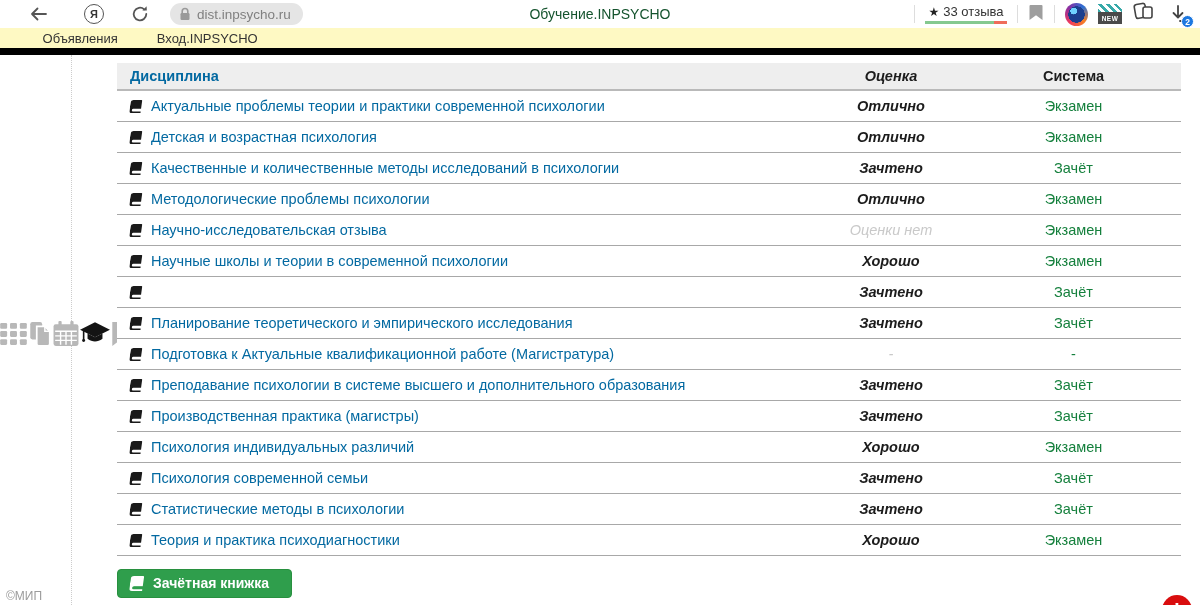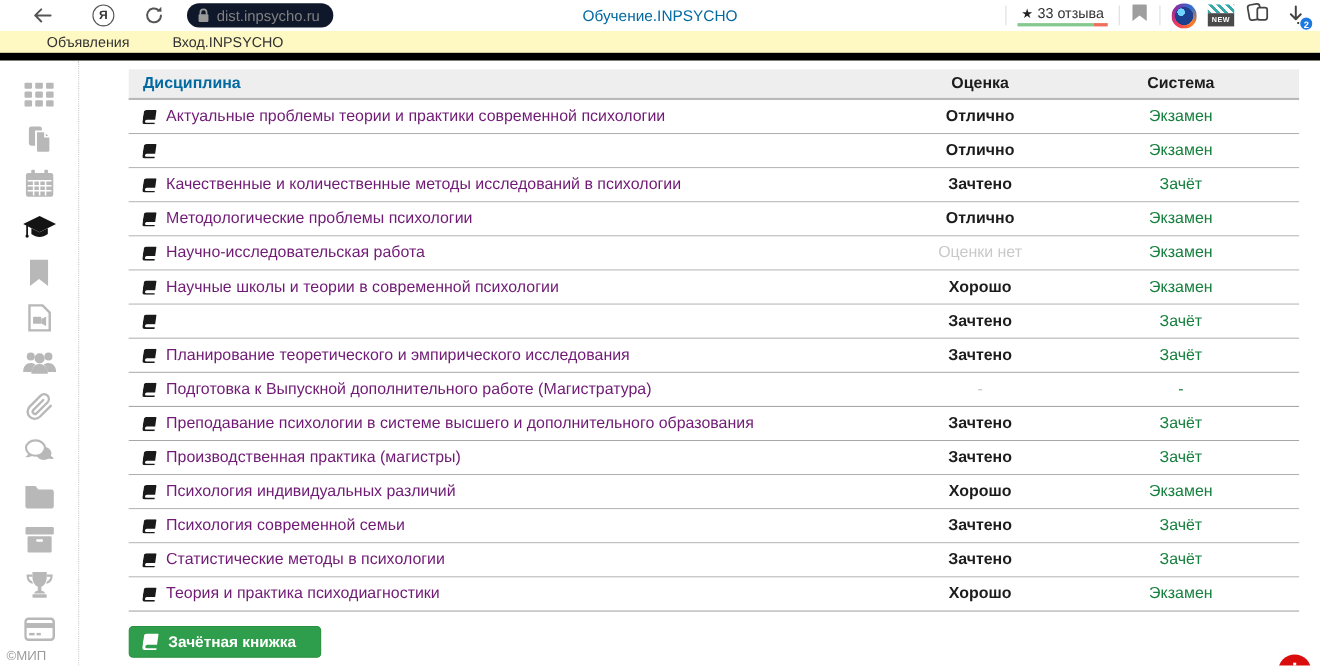--- a/index.html
+++ b/index.html
@@ -7,24 +7,24 @@
     font-family:"Liberation Sans", sans-serif; }
 
   
   .topbar { height:28px; display:flex; align-items:center; background:#fff; position:relative; padding:0 10px; }
   .nav-ic { display:flex; align-items:center; justify-content:center; width:28px; height:24px; cursor:pointer; }
   .back { margin-left:14px; }
   .ya { margin-left:28px; }
   .reload { margin-left:18px; }
   .ya-circle { width:20px; height:20px; border:1.6px solid #555; border-radius:50%;
     display:flex; align-items:center; justify-content:center; font-size:11px; font-weight:bold; color:#333; }
-  .addr-pill { margin-left:16px; height:22px; background:#0f172a; border-radius:11px;
+  .addr-pill { margin-left:16px; height:22px; background:#e5e5e5; border-radius:11px;
     display:flex; align-items:center; padding:0 12px 0 9px; gap:6px; }
   .addr-text { font-size:13.5px; color:#808080; }
-  .page-title { position:absolute; left:0; right:0; text-align:center; font-size:14px; color:#0369a1; pointer-events:none; }
+  .page-title { position:absolute; left:0; right:0; text-align:center; font-size:14px; color:#14532d; pointer-events:none; }
   .tb-right { margin-left:auto; display:flex; align-items:center; gap:10px; }
   .vsep { width:1px; height:18px; background:#ddd; }
   .rating { display:flex; flex-direction:column; align-items:center; cursor:pointer; }
   .rating-line { display:flex; align-items:center; gap:4px; font-size:13px; color:#333; }
   .rating-star { font-size:12px; color:#222; }
   .rating-bar { width:82px; height:3px; margin-top:2px; display:flex; }
   .rating-bar .g { flex:1; background:#85c98f; }
   .rating-bar .r { width:13px; background:#ef6d5a; }
   .flag-ic, .ext-circle, .new-badge, .collections, .dl-wrap { cursor:pointer; }
   .ext-circle { width:23px; height:23px; border-radius:50%;
@@ -45,39 +45,39 @@
   .bmbar { height:27px; display:flex; align-items:flex-end; gap:6px; padding:0 8px; background:#fef9c3;
     border-bottom:7px solid #000000; }
   .bm-item { display:flex; align-items:center; gap:7px; padding:2px 6px; cursor:pointer; border-radius:3px; }
   .lms-logo { color:#e03131; font-weight:bold; font-size:9.5px; letter-spacing:.5px; }
   .mip-logo { width:14px; height:14px; background:#d43a3a; border-radius:2px;
     display:flex; align-items:center; justify-content:center; }
   .bm-label { font-size:13px; color:#333;margin-top:48px; }
 
   
   .main { display:flex; height:550px; }
-  .sidebar { width:72px; border-right:1px dotted #ccc; display:flex; flex-direction:column;
+  .sidebar { width:72px; border-right:1px dotted #ccc; display:flex; flex-direction:row;
     align-items:center; padding-top:14px; position:relative; }
   .sb-item { width:44px; height:34px; display:flex; align-items:center; justify-content:center;
     margin-bottom:6.5px; cursor:pointer; }
   .sb-item svg { display:block; }
   .sb-footer { position:absolute; left:6px; bottom:2px; font-size:12px; color:#9b9b9b; }
 
   .content { flex:1; padding:8px 18px 0 45px; position:relative; }
 
   
   .gtable { width:1064px; }
   .thead { display:flex; background:#eee; border-bottom:2px solid #b9b9b9; height:28px; align-items:center; }
   .trow { display:flex; height:31px; align-items:center; border-bottom:1px solid #a8a8a8; background:#fff; }
   .c-disc { flex:1; display:flex; align-items:center; gap:8px; padding-left:13px; }
-  .c-grade { width:150px; text-align:center; font-weight:bold; font-size:14.5px; color:#1c1c1c; }
+  .c-grade { width:150px; text-align:center; font-weight:bold; font-size:14.5px; color:#1c1c1c;font-style:italic; }
   .c-sys { width:215px; text-align:center; font-size:14.5px; color:#15803d; }
   .thead .c-disc { font-weight:bold; font-size:14.5px; color:#0369a1; }
   .thead .c-grade, .thead .c-sys { color:#1c1c1c; font-weight:bold; }
-  .disc-label { font-size:14.5px; color:#701a75; }
+  .disc-label { font-size:14.5px; color:#0369a1; }
   .muted { color:#c9c9c9 !important; font-weight:normal !important; }
   .book-ic { display:flex; align-items:center; transform:skewX(-8deg); }
 
   
   .gradebook-btn { margin-top:13px; display:inline-flex; align-items:center; gap:8px;
     background:#2f9e4c; border:1px solid #28903f; border-radius:4px; padding:5px 22px 6px 12px;
     color:#fff; font-weight:bold; font-size:14px; cursor:pointer; }
   .gradebook-btn .book-ic { transform:skewX(-8deg); }
   .alert-circle { position:absolute; right:8px; bottom:-20px; width:30px; height:30px; border-radius:50%;
     background:#d90d0e; color:#fff; display:flex; align-items:center; justify-content:center;
@@ -294,20 +294,21 @@
   </div>
 
   <div class="trow">
     <div class="c-disc">
       <span class="book-ic">
         <svg width="13" height="13" viewBox="0 0 16 16">
                   <path d="M3.2 0 H13 a1 1 0 0 1 1 1 v9.8 H4.6 a1.7 1.7 0 0 0 0 3.4 H14 V16 H3.2 A3.2 3.2 0 0 1 0 12.8 V3.2 A3.2 3.2 0 0 1 3.2 0 Z" fill="#1a1a1a"></path>
                   <path d="M4.6 12 H14" stroke="#fff" stroke-width="1.1"></path>
                 </svg>
       </span>
+      <span class="disc-label">Детская и возрастная психология</span>
     </div>
     <div class="c-grade">Отлично</div>
     <div class="c-sys">Экзамен</div>
   </div>
 
   <div class="trow">
     <div class="c-disc">
       <span class="book-ic">
         <svg width="13" height="13" viewBox="0 0 16 16">
                   <path d="M3.2 0 H13 a1 1 0 0 1 1 1 v9.8 H4.6 a1.7 1.7 0 0 0 0 3.4 H14 V16 H3.2 A3.2 3.2 0 0 1 0 12.8 V3.2 A3.2 3.2 0 0 1 3.2 0 Z" fill="#1a1a1a"></path>
@@ -335,21 +336,21 @@
   </div>
 
   <div class="trow">
     <div class="c-disc">
       <span class="book-ic">
         <svg width="13" height="13" viewBox="0 0 16 16">
                   <path d="M3.2 0 H13 a1 1 0 0 1 1 1 v9.8 H4.6 a1.7 1.7 0 0 0 0 3.4 H14 V16 H3.2 A3.2 3.2 0 0 1 0 12.8 V3.2 A3.2 3.2 0 0 1 3.2 0 Z" fill="#1a1a1a"></path>
                   <path d="M4.6 12 H14" stroke="#fff" stroke-width="1.1"></path>
                 </svg>
       </span>
-      <span class="disc-label">Научно-исследовательская работа</span>
+      <span class="disc-label">Научно-исследовательская отзыва</span>
     </div>
     <div class="c-grade muted">Оценки нет</div>
     <div class="c-sys">Экзамен</div>
   </div>
 
   <div class="trow">
     <div class="c-disc">
       <span class="book-ic">
         <svg width="13" height="13" viewBox="0 0 16 16">
                   <path d="M3.2 0 H13 a1 1 0 0 1 1 1 v9.8 H4.6 a1.7 1.7 0 0 0 0 3.4 H14 V16 H3.2 A3.2 3.2 0 0 1 0 12.8 V3.2 A3.2 3.2 0 0 1 3.2 0 Z" fill="#1a1a1a"></path>
@@ -390,21 +391,21 @@
   </div>
 
   <div class="trow">
     <div class="c-disc">
       <span class="book-ic">
         <svg width="13" height="13" viewBox="0 0 16 16">
                   <path d="M3.2 0 H13 a1 1 0 0 1 1 1 v9.8 H4.6 a1.7 1.7 0 0 0 0 3.4 H14 V16 H3.2 A3.2 3.2 0 0 1 0 12.8 V3.2 A3.2 3.2 0 0 1 3.2 0 Z" fill="#1a1a1a"></path>
                   <path d="M4.6 12 H14" stroke="#fff" stroke-width="1.1"></path>
                 </svg>
       </span>
-      <span class="disc-label">Подготовка к Выпускной дополнительного работе (Магистратура)</span>
+      <span class="disc-label">Подготовка к Актуальные квалификационной работе (Магистратура)</span>
     </div>
     <div class="c-grade muted">-</div>
     <div class="c-sys">-</div>
   </div>
 
   <div class="trow">
     <div class="c-disc">
       <span class="book-ic">
         <svg width="13" height="13" viewBox="0 0 16 16">
                   <path d="M3.2 0 H13 a1 1 0 0 1 1 1 v9.8 H4.6 a1.7 1.7 0 0 0 0 3.4 H14 V16 H3.2 A3.2 3.2 0 0 1 0 12.8 V3.2 A3.2 3.2 0 0 1 3.2 0 Z" fill="#1a1a1a"></path>

